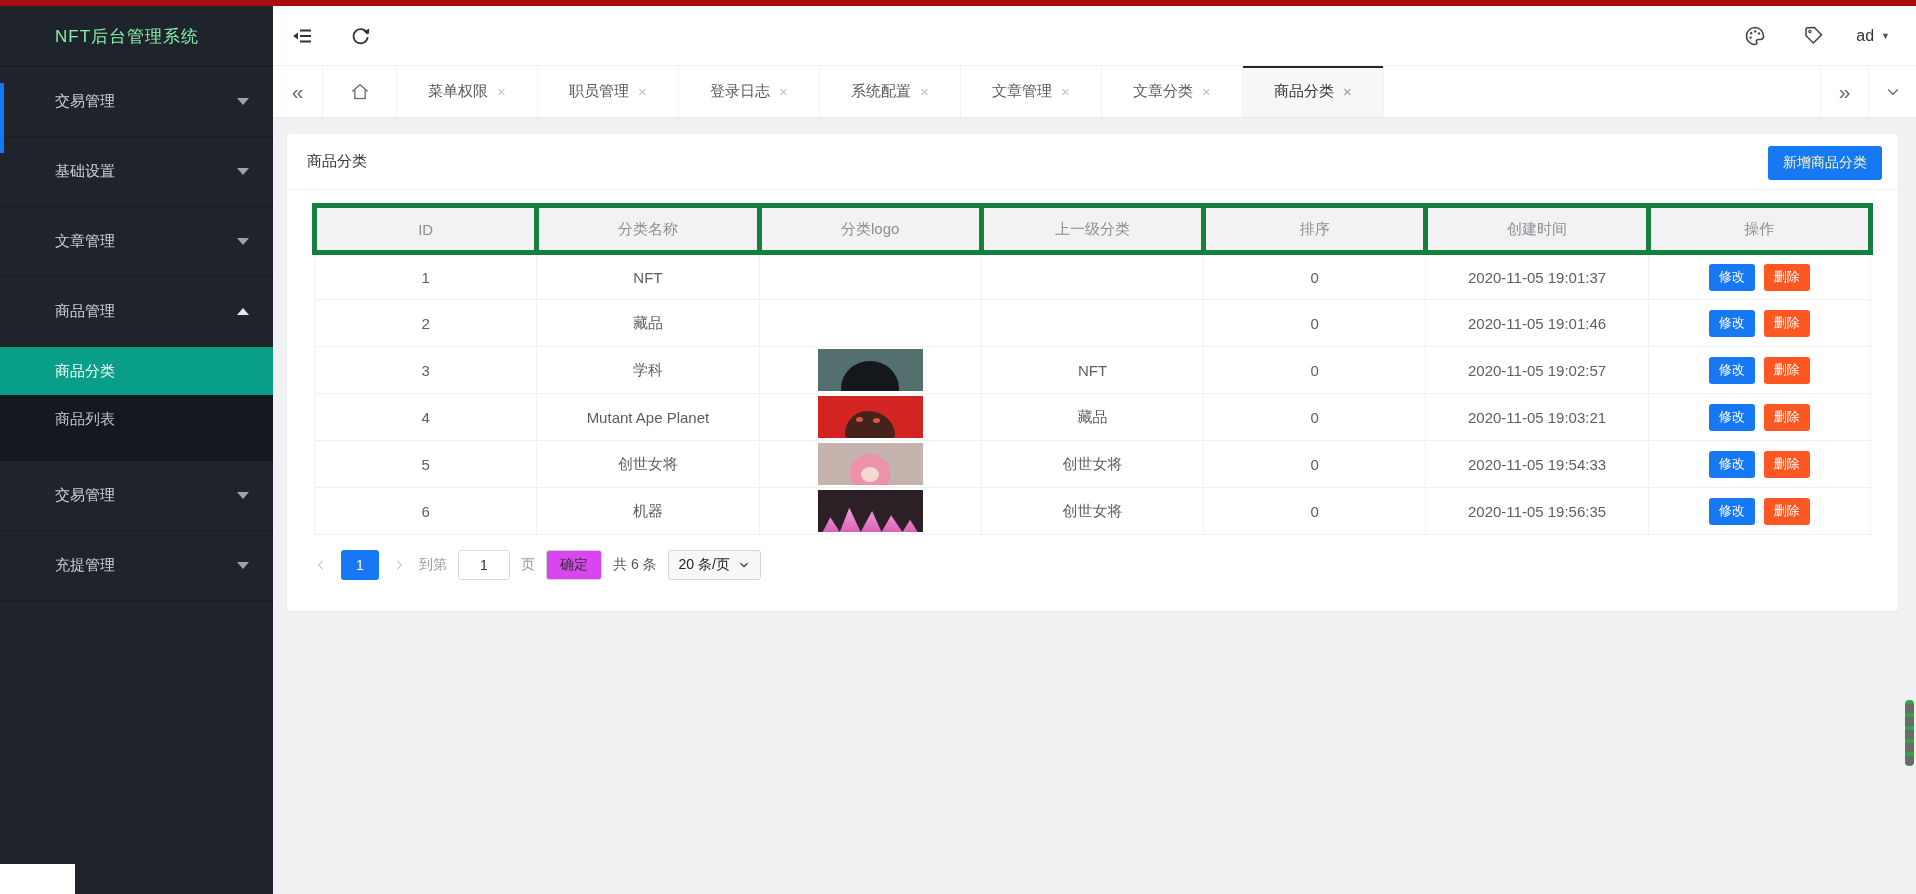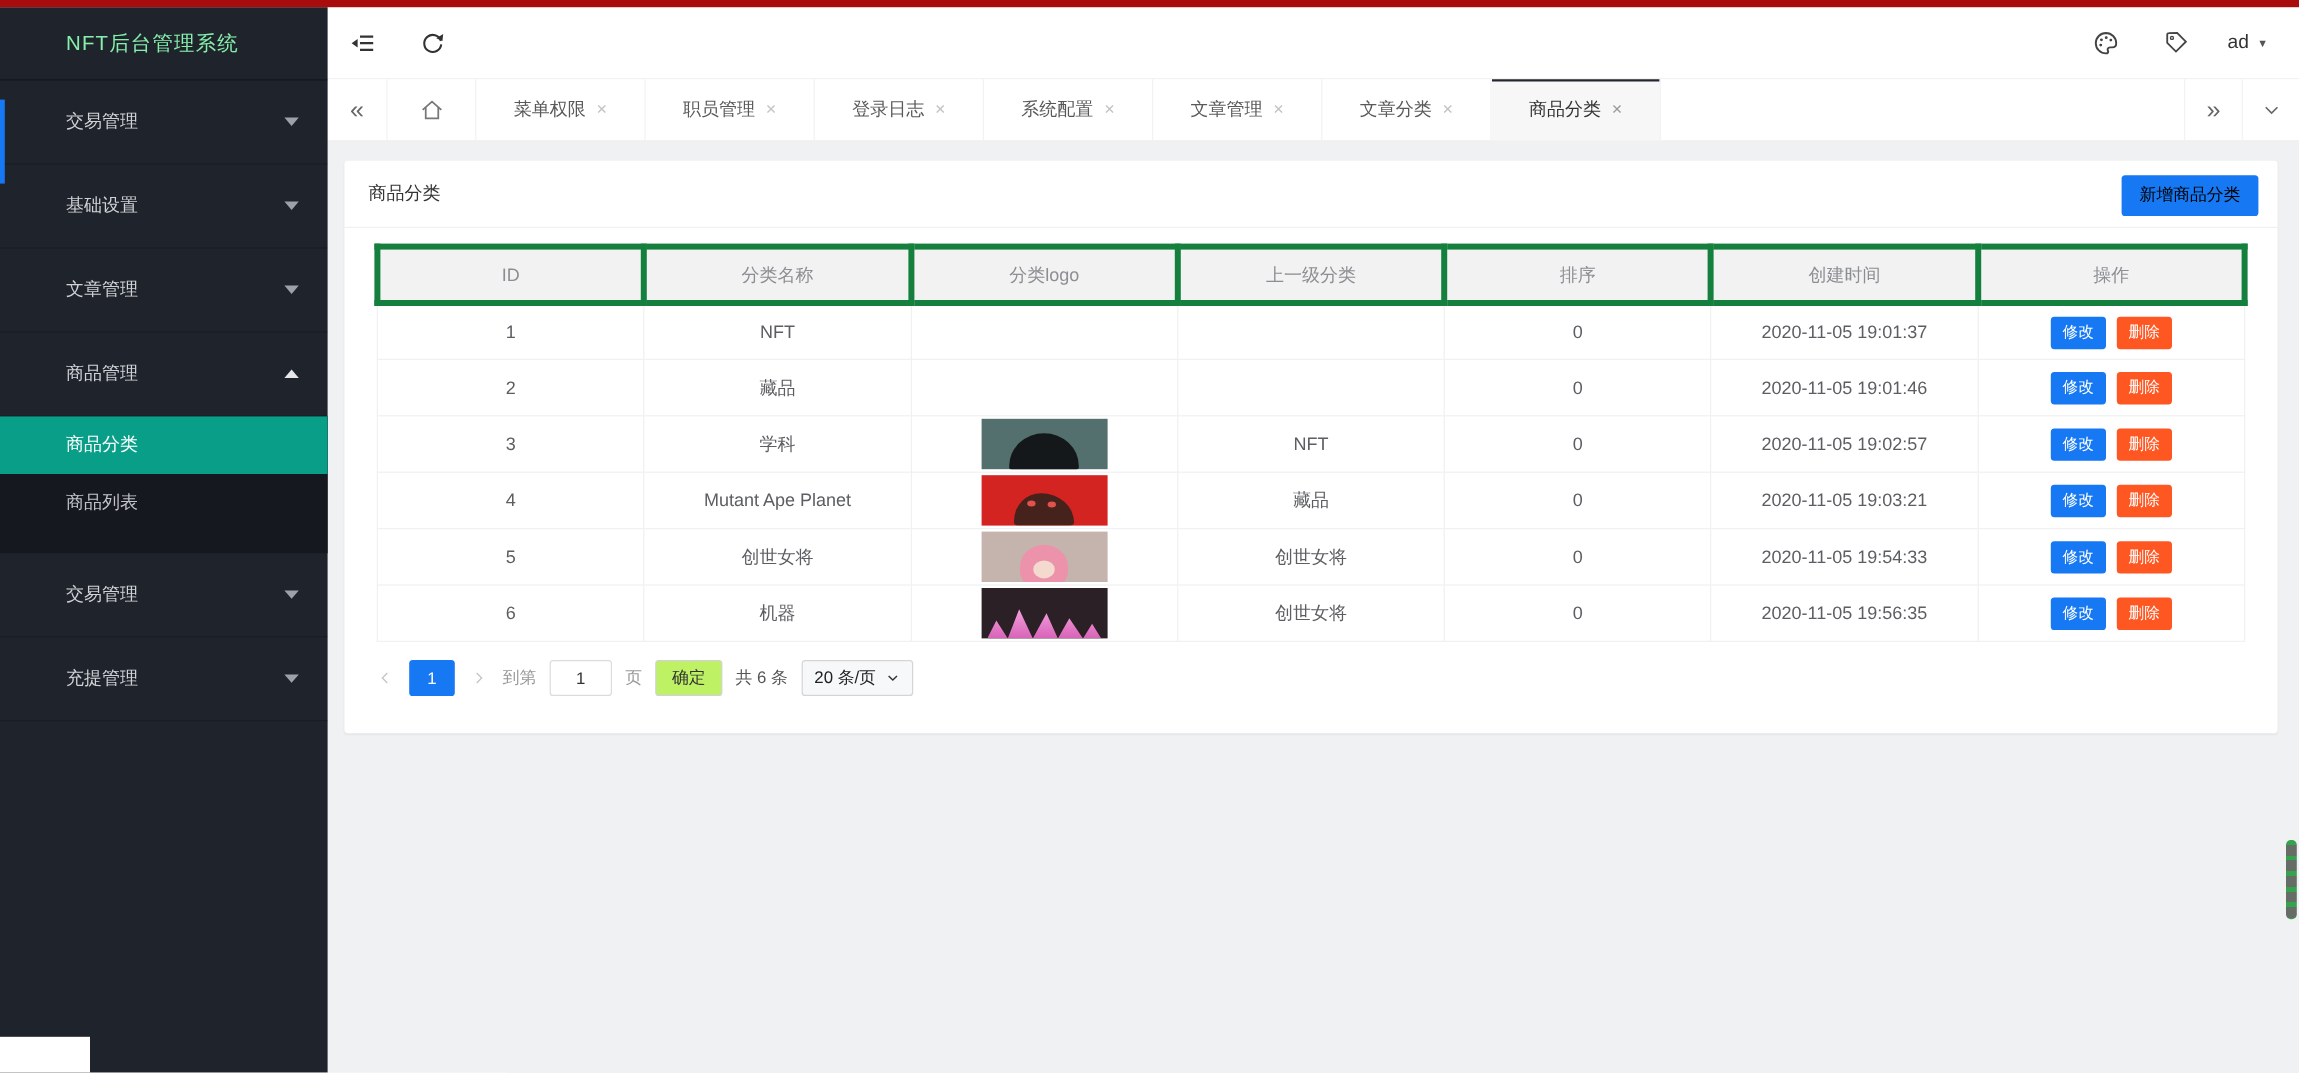--- a/index.html
+++ b/index.html
@@ -39,21 +39,21 @@
   .tab.active { background:#f7f7f7; box-shadow:inset 0 2px 0 #23262e; color:#333; }
   .tab.active .tab-close { color:#9a9a9a; }
   .tab-spacer { flex:1; }
   .tab-rctrl { width:48px; display:flex; align-items:center; justify-content:center; color:#666; font-size:21px; cursor:pointer; border-left:1px solid #f2f2f2; }
 
   
   .main { position:absolute; left:273px; top:118px; right:0; bottom:0; background:#f0f1f2; }
   .card { position:absolute; left:14px; top:16px; width:1611px; height:477px; background:#fff; border-radius:3px; box-shadow:0 1px 2px rgba(0,0,0,.05); }
   .card-head { position:relative; height:56px; border-bottom:1px solid #f0f0f0; padding:0 20px; display:flex; align-items:center; }
   .card-title { font-size:15px; color:#333; }
-  .btn-add { position:absolute; right:16px; top:12px; height:34px; padding:0 15px; background:#1678f2; color:#000000; border:none; border-radius:3px; font-size:14px; cursor:pointer; font-family:inherit; }
+  .btn-add { position:absolute; right:16px; top:12px; height:34px; padding:0 15px; background:#1678f2; color:#fef9c3; border:none; border-radius:3px; font-size:14px; cursor:pointer; font-family:inherit; }
   .card-body { padding:13px 25px 0 25px; }
 
   table { width:100%; border-collapse:collapse; table-layout:fixed; }
   th { height:47px; background:#f2f2f2; color:#8c8e93; font-weight:normal; font-size:15px; border:5px solid #15803d; }
   td { height:47px; text-align:center; font-size:15px; color:#5c5e62; border:1px solid #eff1f3; }
 
   
   .logo { width:105px; height:42px; margin:0 auto; position:relative; overflow:hidden; background:var(--lbg,#ddd); }
   .logo-shape { position:absolute; display:block; }
   .v-hooded .logo-shape { left:50%; bottom:-2px; transform:translateX(-50%); width:58px; height:32px; background:var(--lfg); border-radius:50% 50% 20% 20% / 85% 85% 10% 10%; }
@@ -66,21 +66,21 @@
   .ops-wrap { display:flex; align-items:flex-start; justify-content:center; gap:9px; }
   .btn-edit,.btn-del { height:27px; padding:0 10px; border:none; border-radius:3px; color:#fff; font-size:13px; cursor:pointer; font-family:inherit; }
   .btn-edit { background:#1678f2; }
   .btn-del { background:#ff5722; }
 
   
   .pager { display:flex; align-items:center; gap:11px; margin:15px 0 0 0; font-size:14px; color:#999; }
   .pg-nav { display:flex; align-items:center; justify-content:center; width:18px; height:30px; cursor:pointer; }
   .pg-cur { width:38px; height:30px; background:#1678f2; color:#fff; display:flex; align-items:center; justify-content:center; border-radius:3px; font-size:14px; cursor:pointer; }
   .pg-input { width:52px; height:30px; border:1px solid #dcdcdc; border-radius:3px; text-align:center; font-size:14px; color:#333; font-family:inherit; }
-  .pg-btn { height:30px; padding:0 13px; background:#bef264; border:1px solid #d2d2d2; border-radius:3px; font-size:14px; color:#333; cursor:pointer; font-family:inherit; }
+  .pg-btn { height:30px; padding:0 13px; background:#d946ef; border:1px solid #d2d2d2; border-radius:3px; font-size:14px; color:#333; cursor:pointer; font-family:inherit; }
   .pg-total { color:#555; }
   .pg-size { height:30px; display:flex; align-items:center; gap:8px; padding:0 10px; background:#f7f8fa; border:1px solid #d5d5d5; border-radius:3px; color:#222; cursor:pointer; }
 
   
   .page-scroll-thumb { position:absolute; right:2px; top:582px; width:9px; height:66px; border-radius:4px; background:repeating-linear-gradient(180deg,#35a24c 0 4px,#666d66 4px 13px); }
 
   svg { display:block; }
 </style>
 </head>
 <body>

